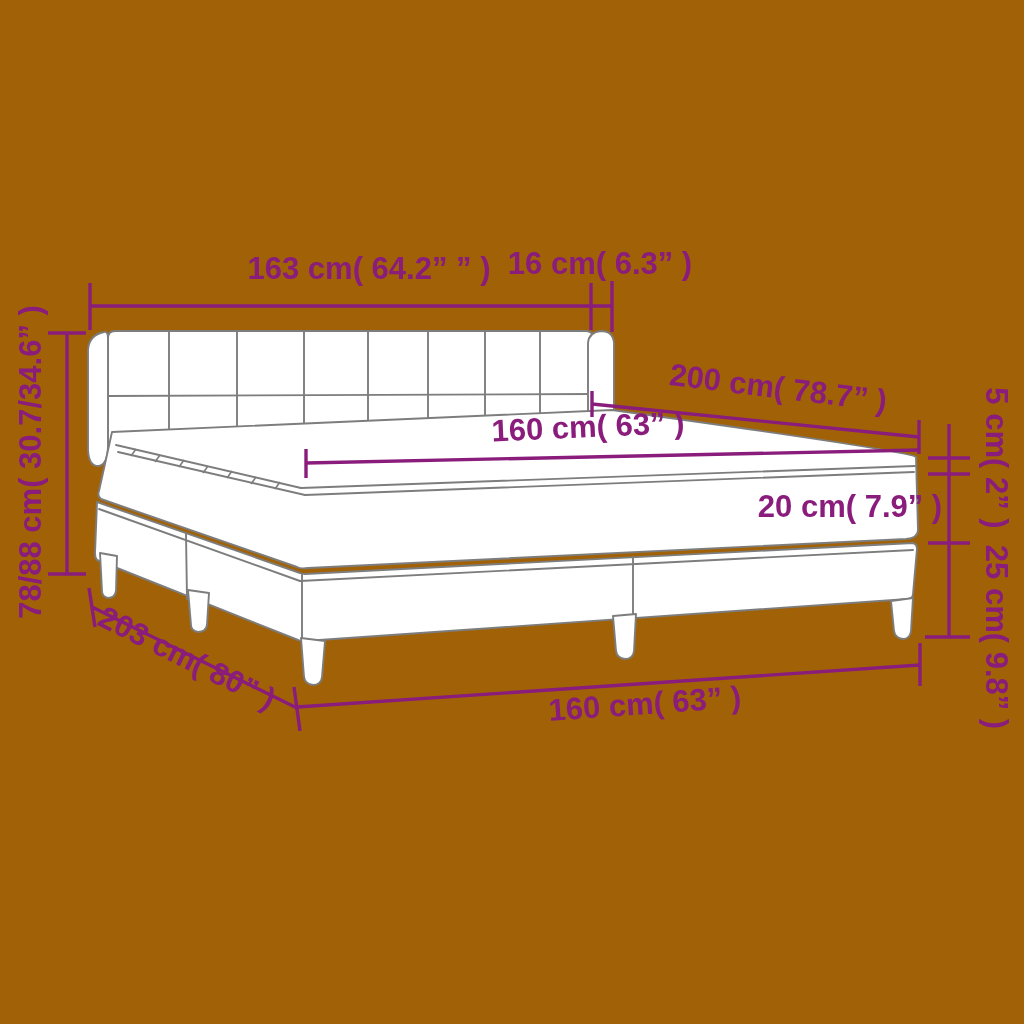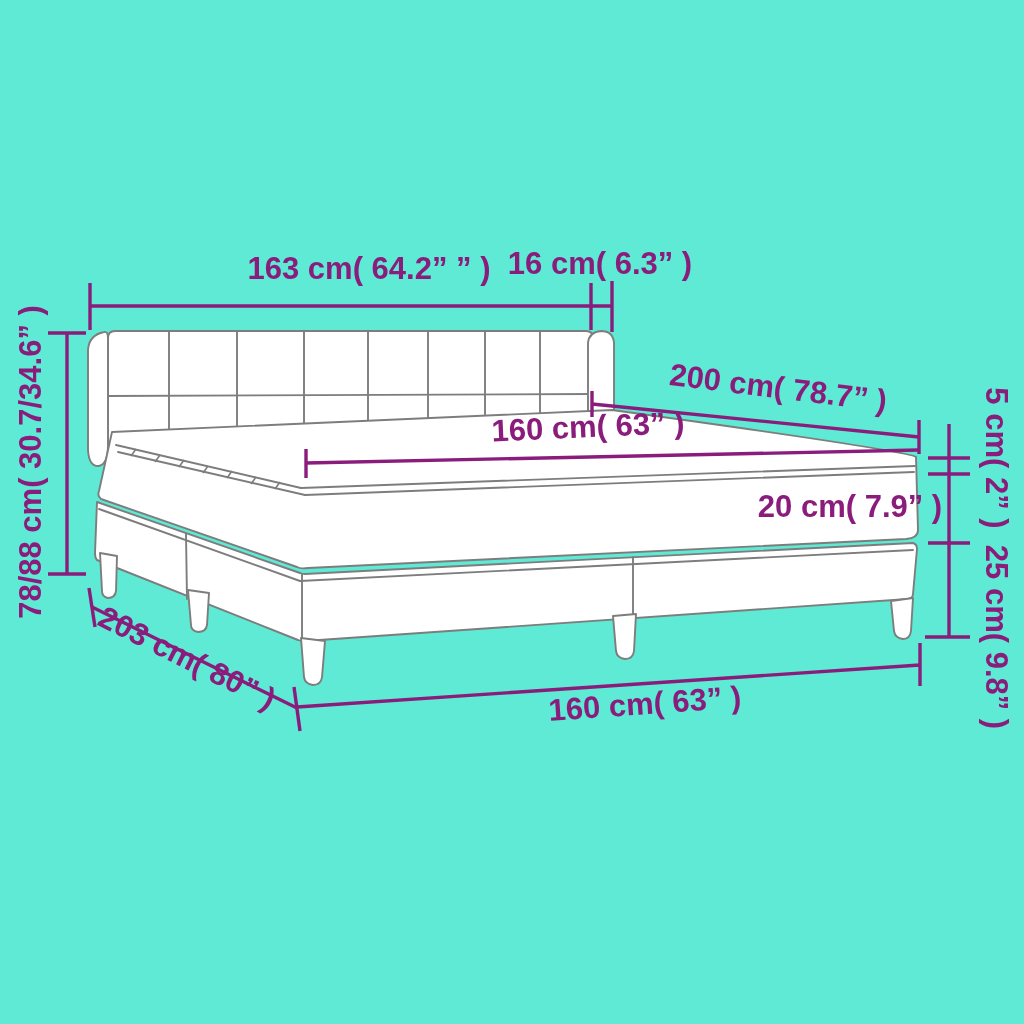--- a/index.html
+++ b/index.html
@@ -1,19 +1,19 @@
 <!DOCTYPE html>
 <html><head>
 <meta charset="utf-8">
 <style>
   html,body{margin:0;padding:0;background:#ffffff;}
   .stage{
     position:relative;
     width:1024px;height:1024px;
-    background:#5eead4;
+    background:#a16207;
     overflow:hidden;
     font-family:"Liberation Sans", sans-serif;
   }
   svg{display:block;}
   .bed-line{fill:none;stroke:#7d7d7d;stroke-width:1.9;stroke-linejoin:round;stroke-linecap:round;}
   .bed-fill{fill:#ffffff;stroke:#7d7d7d;stroke-width:1.9;stroke-linejoin:round;}
   .dim{stroke:#8a1c7c;stroke-width:3.4;fill:none;stroke-linecap:butt;}
   .dim-label{
     fill:#8a1c7c;
     font-family:"Liberation Sans", sans-serif;

